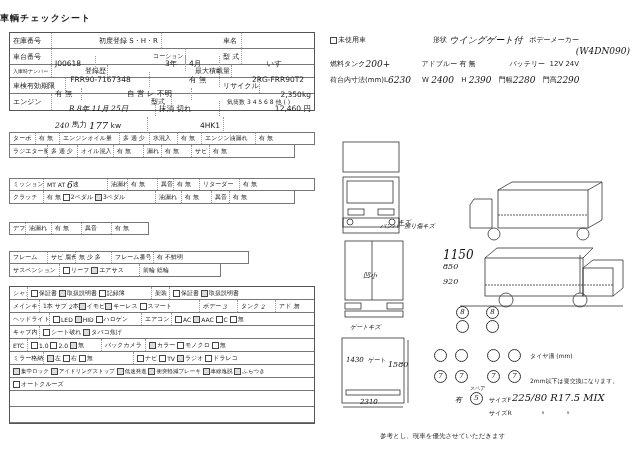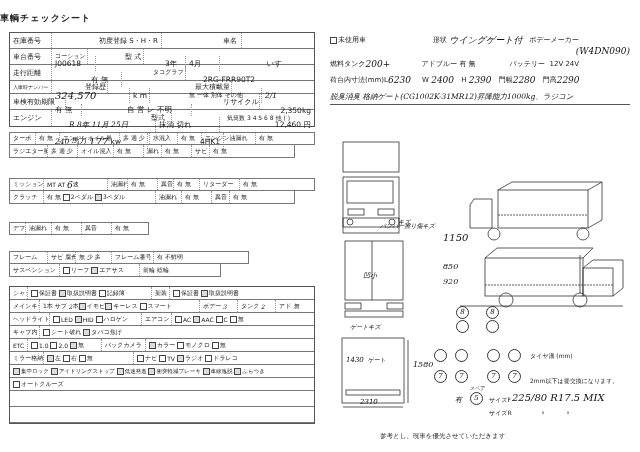--- a/index.html
+++ b/index.html
@@ -30,32 +30,25 @@
     <div class="cell lbl" style="width:42px">在庫番号</div>
     <div class="cell val" style="width:44px">J00618</div>
     <div class="cell lbl" style="width:66px">初度登録 S・H・R</div>
     <div class="cell val" style="width:24px">3年</div>
     <div class="cell val" style="width:34px">4月</div>
     <div class="cell lbl" style="width:22px">車名</div>
     <div class="cell val" style="flex:1;justify-content:center">いすゞ</div>
   </div>
   <div class="row">
     <div class="cell lbl" style="width:42px">車台番号</div>
+    <div class="cell val" style="width:98px;justify-content:center">FRR90-7167348</div>
     <div class="cell lbl" style="width:36px;font-size:6px">コーション</div>
     <div class="cell val" style="width:34px">有 無</div>
     <div class="cell lbl" style="width:22px">型 式</div>
     <div class="cell val" style="flex:1;justify-content:center">2RG-FRR90T2</div>
-  </div>
-  <div class="row">
-    <div class="cell lbl" style="width:42px">走行距離</div>
-    <div class="cell val hw" style="width:78px;font-size:10px">324,570</div>
-    <div class="cell val" style="width:20px">k m</div>
-    <div class="cell lbl" style="width:36px;font-size:6px">タコグラフ</div>
-    <div class="cell val" style="width:76px;font-size:6px">無 一体 別体 その他</div>
-    <div class="cell val hw" style="flex:1">2/1</div>
   </div>
   <div class="row small">
     <div class="cell lbl" style="width:42px;font-size:5px">入庫時ナンバー</div>
     <div class="cell val" style="width:30px">有 無</div>
     <div class="cell lbl" style="width:26px">登録歴</div>
     <div class="cell val" style="width:84px;justify-content:center">自 営 レ 不明</div>
     <div class="cell lbl" style="width:40px">最大積載量</div>
     <div class="cell val" style="flex:1;justify-content:flex-end">2,350kg</div>
   </div>
   <div class="row">
@@ -187,21 +180,20 @@
   <div class="row" style="height:16px"></div>
 </div>
 
 <div class="right" style="top:30px">
   <div class="rline" style="height:20px"><span class="chk"></span><span style="width:95px">未使用車</span><span>形状</span>&nbsp;<span class="hw" style="font-size:9px;width:80px">ウイングゲート付</span><span>ボデーメーカー</span>&nbsp;</div>
   <div class="rline" style="justify-content:flex-end;height:10px;margin-top:-4px">
       <span class="hw" style="font-size:9px">(W4DN090)</span>
     </div>
   <div class="rline"><span>燃料タンク</span><span class="hw" style="font-size:9px;width:56px">200+</span><span>アドブルー</span>&nbsp;<span style="width:50px">有 無</span><span>バッテリー</span>&nbsp;&nbsp;<span>12V  24V</span></div>
   <div class="rline" style="height:18px"><span>荷台内寸法(mm)L</span><span class="hw" style="font-size:9px;width:34px">6230</span><span>W</span>&nbsp;<span class="hw" style="font-size:9px;width:30px">2400</span><span>H</span>&nbsp;<span class="hw" style="font-size:9px;width:30px">2390</span><span>門幅</span><span class="hw" style="font-size:9px;width:30px">2280</span><span>門高</span><span class="hw" style="font-size:9px">2290</span></div>
-  <div class="uline hw" style="font-size:7.5px">脱臭消臭 格納ゲート(CG1002K-31MR12)昇降能力1000kg、ラジコン</div>
 </div>
 
 <svg style="left:340px;top:140px" width="300" height="300" fill="none" stroke="#333" stroke-width="0.8">
 
   <rect x="3" y="2" width="56" height="30"></rect>
   <rect x="3" y="37" width="56" height="56"></rect>
   <rect x="7" y="41" width="46" height="22"></rect>
   <rect x="8" y="69" width="16" height="6"></rect>
     <rect x="38" y="69" width="16" height="6"></rect>
   <rect x="3" y="78" width="56" height="9"></rect>
@@ -236,26 +228,26 @@
   <circle cx="166" cy="160" r="7"></circle>
     <circle cx="240" cy="160" r="7"></circle>
   <line x1="120" y1="166" x2="283" y2="166"></line>
   <line x1="240" y1="115" x2="240" y2="153"></line>
 </svg>
 
 <span class="hw" style="position:absolute;left:363px;top:271px;font-size:7px">凹小</span>
 <span class="hw" style="position:absolute;left:380px;top:222px;font-size:6px">バンパー擦り傷キズ</span>
 <span class="hw" style="position:absolute;left:398px;top:218px;font-size:6px">キズ</span>
 <span class="hw" style="position:absolute;left:350px;top:323px;font-size:6px">ゲートキズ</span>
-<span class="hw" style="position:absolute;left:443px;top:232px;font-size:10px">1150</span>
+<span class="hw" style="position:absolute;left:443px;top:248px;font-size:12px">1150</span>
 <span class="hw" style="position:absolute;left:443px;top:262px;font-size:8px">850</span>
 <span class="hw" style="position:absolute;left:443px;top:277px;font-size:8px">920</span>
 <span class="hw" style="position:absolute;left:346px;top:356px;font-size:7px">1430</span>
 <span style="position:absolute;left:368px;top:356px;font-size:6px">ゲート</span>
-<span class="hw" style="position:absolute;left:413px;top:360px;font-size:8px">1580</span>
+<span class="hw" style="position:absolute;left:388px;top:360px;font-size:8px">1580</span>
 <span class="hw" style="position:absolute;left:360px;top:398px;font-size:7px">2310</span>
 
 <div class="tire hw" style="left:456px;top:306px">8</div>
 <div class="tire hw" style="left:486px;top:306px">8</div>
 <div class="tire" style="left:456px;top:320px"></div>
 <div class="tire" style="left:486px;top:320px"></div>
 <div class="tire" style="left:434px;top:349px"></div>
 <div class="tire" style="left:455px;top:349px"></div>
 <div class="tire" style="left:487px;top:349px"></div>
 <div class="tire" style="left:508px;top:349px"></div>

